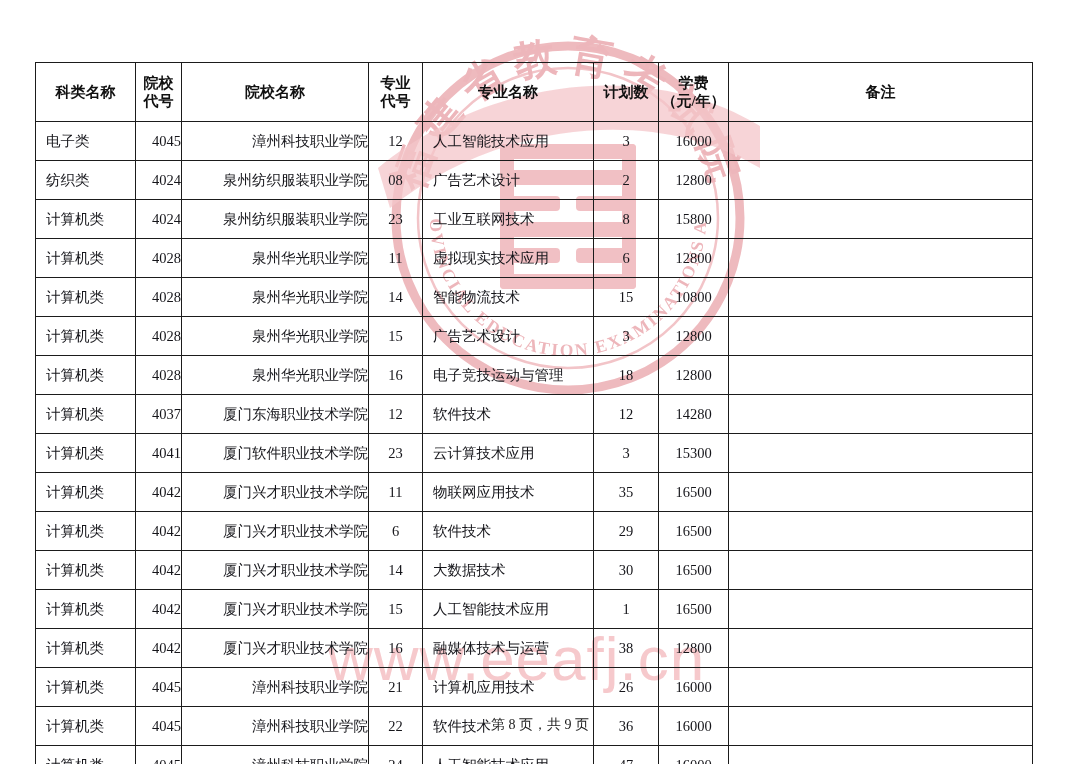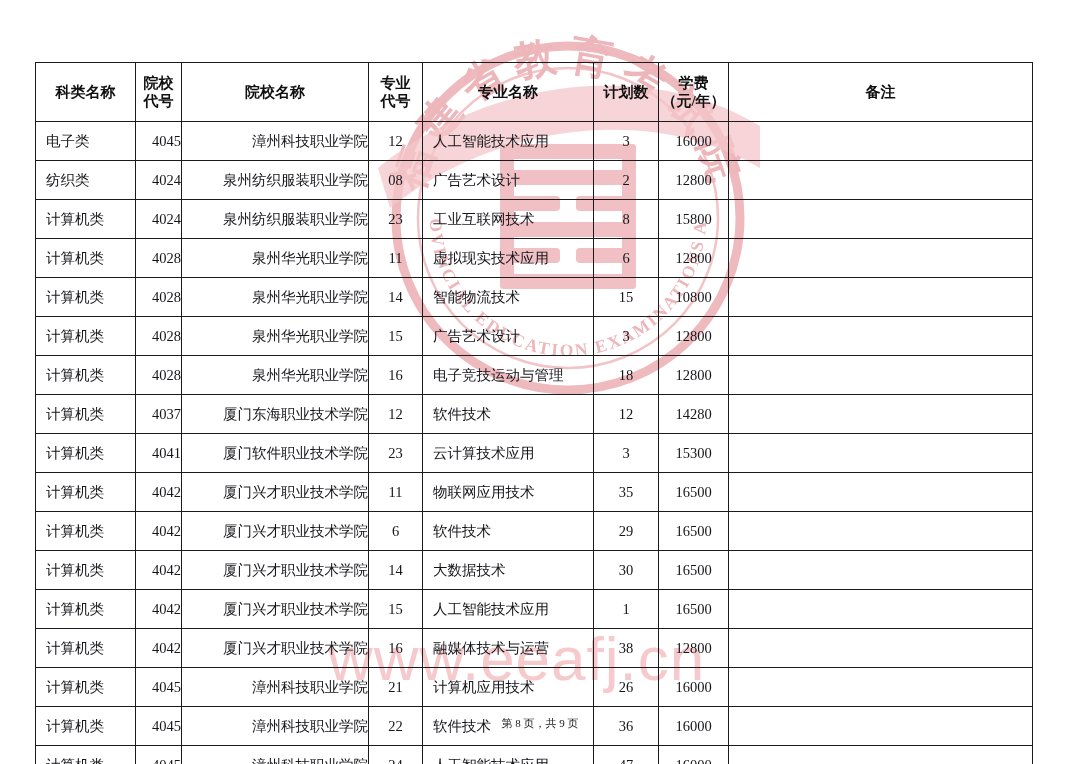--- a/index.html
+++ b/index.html
@@ -94,21 +94,21 @@
   .c-note  { text-align: left; }
 
   .two-line { display: block; line-height: 1.2; }
 
   #footer {
     position: absolute;
     left: 0;
     right: 0;
     top: 716px;
     text-align: center;
-    font-size: 11px;
+    font-size: 14px;
     color: #1a1a1a;
     font-family: "Liberation Serif", "DejaVu Serif", serif;
   }
 </style>
 </head>
 <body>
 
 <div id="watermark-layer">
 
   <div class="stamp">

